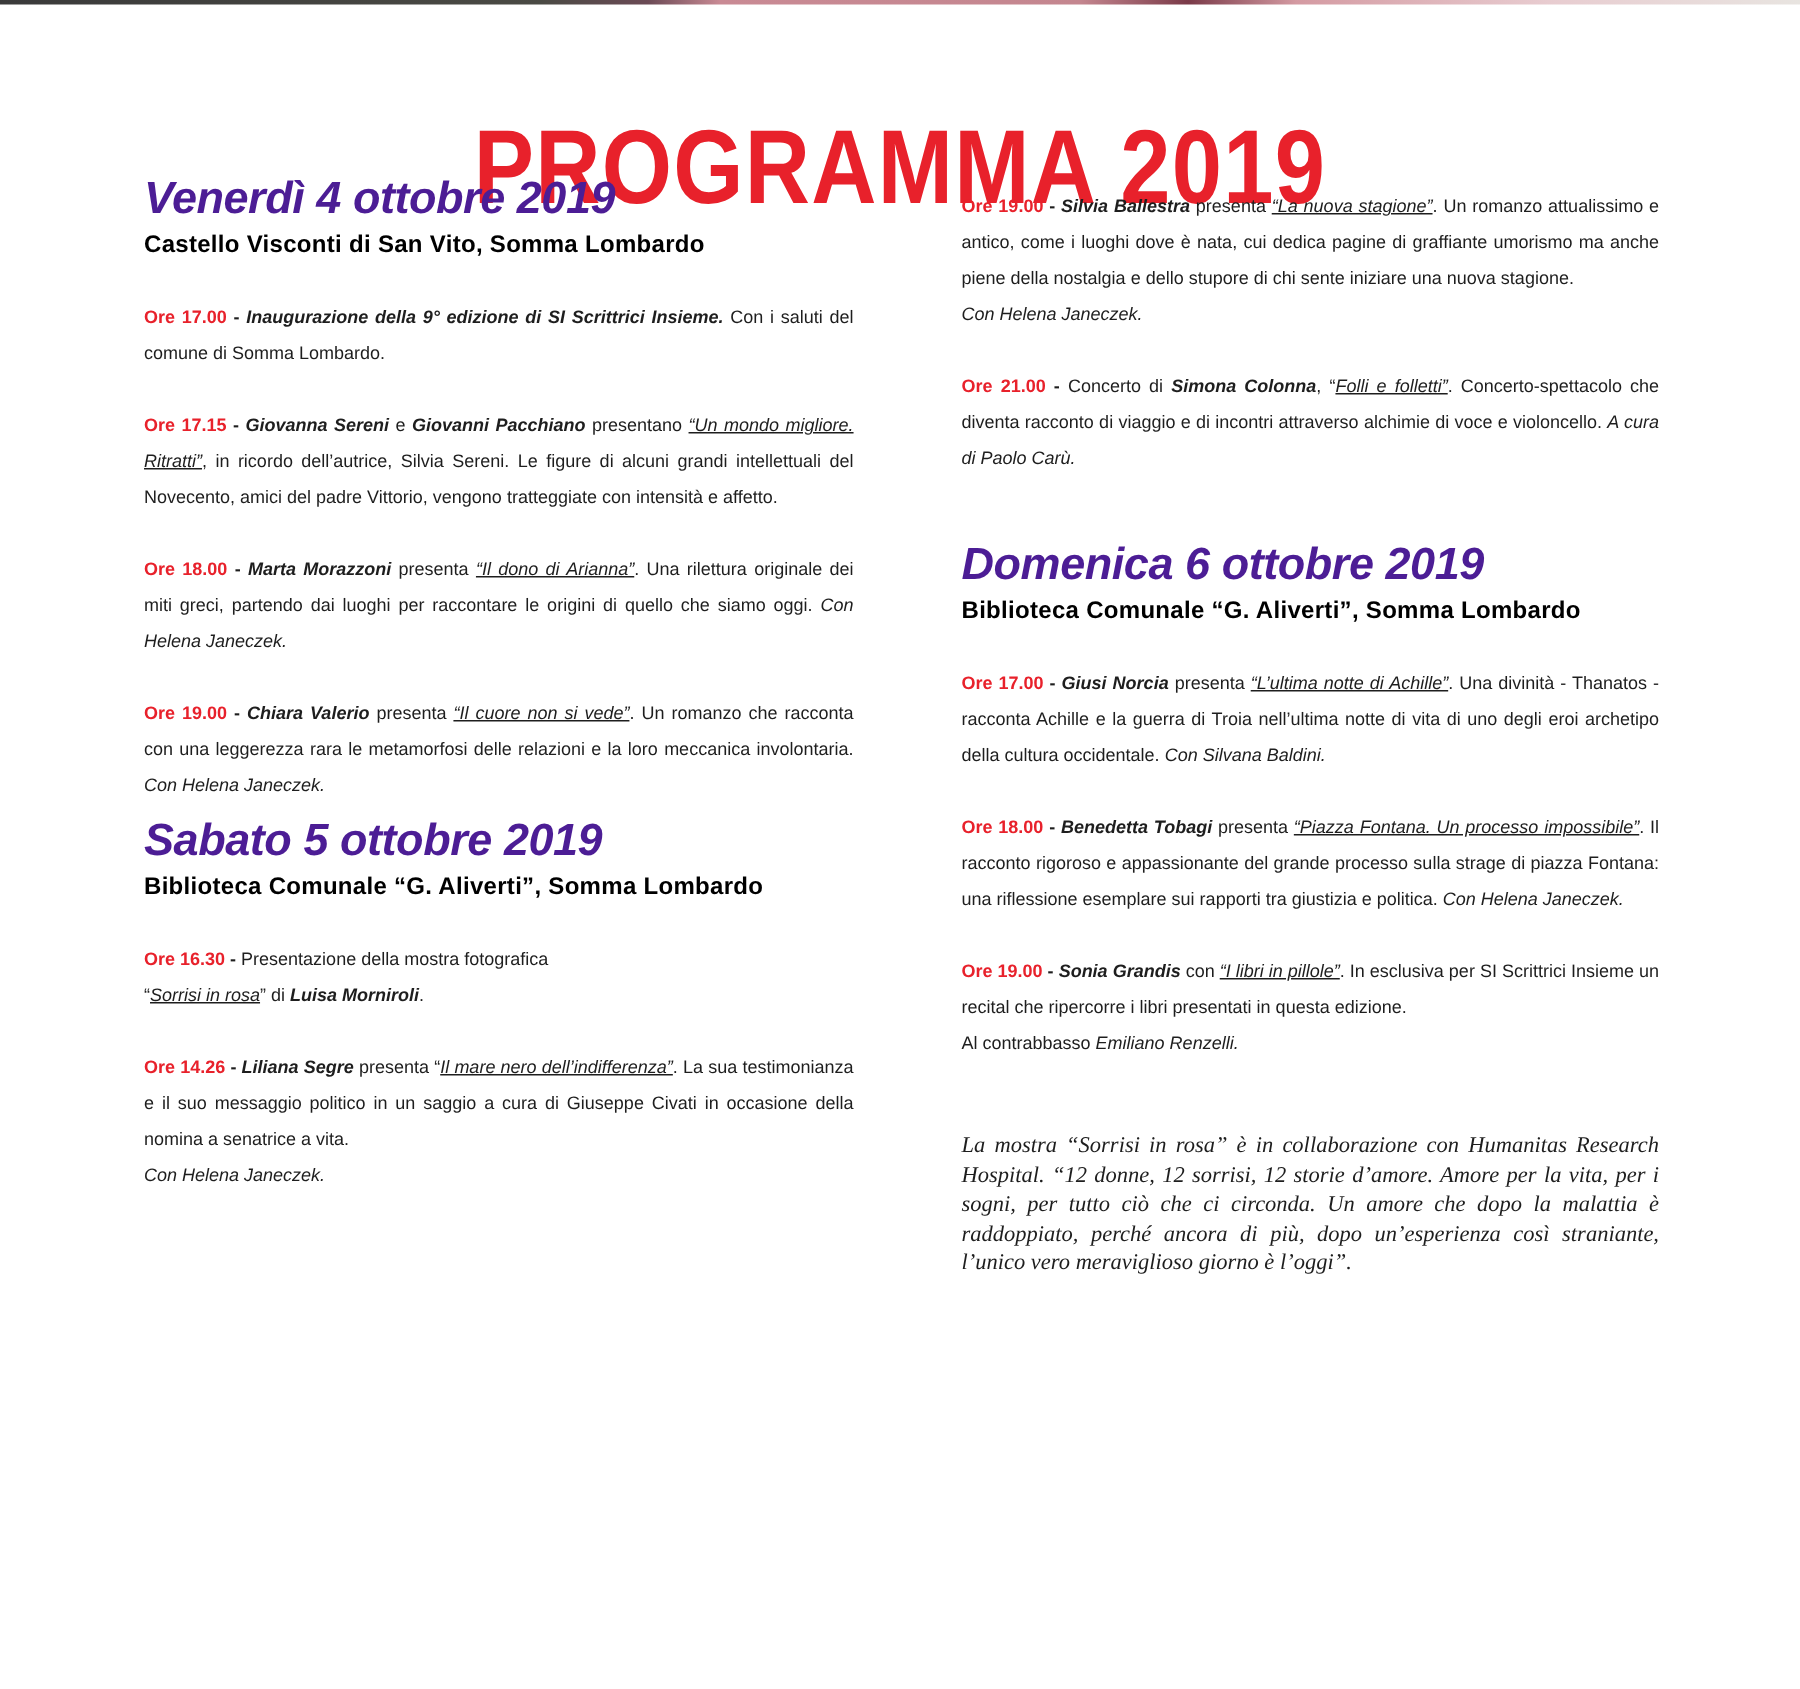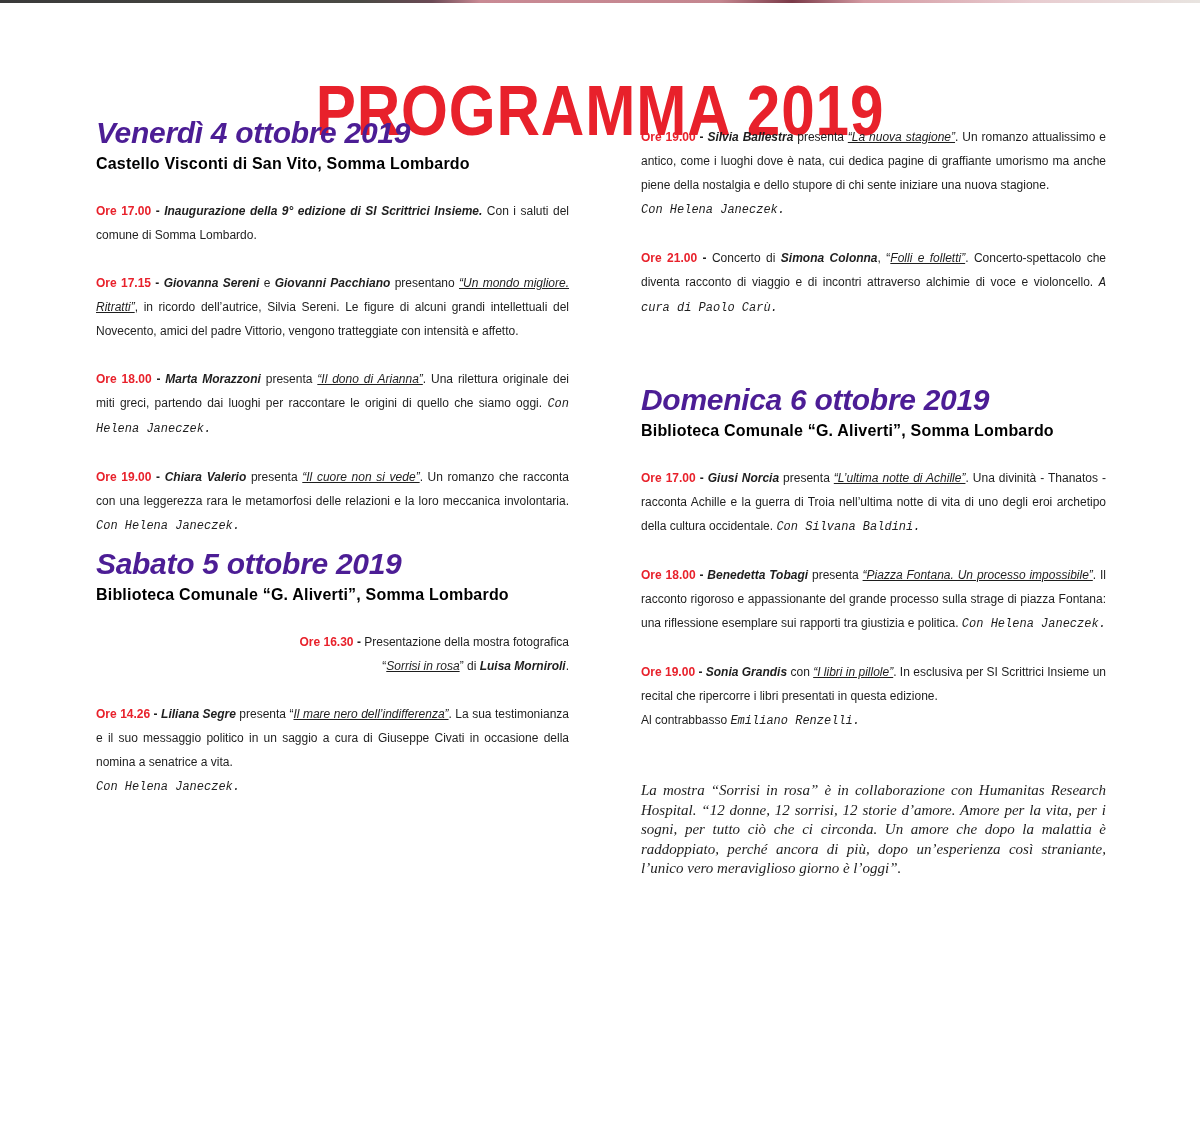--- a/index.html
+++ b/index.html
@@ -32,21 +32,21 @@
       margin: 0 0 24px 0; letter-spacing: 0.2px;
     }
     .event {
       font-size: 12px; line-height: 24px; text-align: justify; margin: 0 0 24px 0;
       color: #1e1e1e;
     }
     .event .time { color: #e8212b; font-weight: bold; }
     .event .dash { font-weight: bold; }
     .event .person { font-weight: bold; font-style: italic; }
     .event .work { font-style: italic; text-decoration: underline; }
-    .event .credit { font-style: italic; font-family: Liberation Mono, monospace; }
+    .event .credit { font-style: italic; }
     .note {
       font-size: 15px; line-height: 19.5px; font-style: italic; text-align: justify; color: #1e1e1e;
       margin: 0;
       font-family: Liberation Serif, serif;
     }
   </style>
 </head>
 <body>
 
 <div class="top-strip"></div>
@@ -70,37 +70,37 @@
     <span class="time">Ore 18.00</span><span class="dash"> - </span><span class="person">Marta Morazzoni</span><span> presenta </span><span class="work">“Il dono di Arianna”</span><span>. Una rilettura originale dei miti greci, partendo dai luoghi per raccontare le origini di quello che siamo oggi. </span><span class="credit">Con Helena Janeczek.</span>
   </p>
 
   <p class="event" style="margin-bottom:6px">
     <span class="time">Ore 19.00</span><span class="dash"> - </span><span class="person">Chiara Valerio</span><span> presenta </span><span class="work">“Il cuore non si vede”</span><span>. Un romanzo che racconta con una leggerezza rara le metamorfosi delle relazioni e la loro meccanica involontaria. </span><span class="credit">Con Helena Janeczek.</span>
   </p>
 
   <h2 class="day-title">Sabato 5 ottobre 2019</h2>
   <p class="venue">Biblioteca Comunale “G. Aliverti”, Somma Lombardo</p>
 
-  <p class="event" style="text-align:right">
+  <p class="event" style="text-align:left">
     <span class="time">Ore 16.30</span><span class="dash"> - </span><span>Presentazione della mostra fotografica </span><br><span>“</span><span class="work">Sorrisi in rosa</span><span>”</span><span> di </span><span class="person">Luisa Morniroli</span><span>.</span>
   </p>
 
 
   <p class="event">
     <span class="time">Ore 14.26</span><span class="dash"> - </span><span class="person">Liliana Segre</span><span> presenta  “</span><span class="work">Il mare nero dell’indifferenza”</span><span>. La sua testimonianza e il suo messaggio politico in un saggio a cura di Giuseppe Civati in occasione della nomina a senatrice a vita.</span><br><span class="credit">Con Helena Janeczek.</span>
   </p>
 </div>
 
 <div class="col col-right" style="top:125px">
 
   <p class="event">
     <span class="time">Ore 19.00</span><span class="dash"> - </span><span class="person">Silvia Ballestra</span><span> presenta </span><span class="work">“La nuova stagione”</span><span>. Un romanzo attualissimo e antico, come i luoghi dove è nata, cui dedica pagine di graffiante umorismo ma anche piene della nostalgia e dello stupore di chi sente iniziare una nuova stagione.</span><br><span class="credit">Con Helena Janeczek.</span>
   </p>
 
-  <p class="event" style="margin-bottom:60px">
+  <p class="event" style="margin-bottom:40px">
     <span class="time">Ore 21.00</span><span class="dash"> - </span><span>Concerto di </span><span class="person">Simona Colonna</span><span>, “</span><span class="work">Folli e folletti”</span><span>. Concerto-spettacolo che diventa racconto di viaggio e di incontri attraverso alchimie di voce e violoncello. </span><span class="credit">A cura di Paolo Carù.</span>
   </p>
 
   <h2 class="day-title">Domenica 6 ottobre 2019</h2>
   <p class="venue">Biblioteca Comunale “G. Aliverti”, Somma Lombardo</p>
 
   <p class="event">
     <span class="time">Ore 17.00</span><span class="dash"> - </span><span class="person">Giusi Norcia</span><span> presenta </span><span class="work">“L’ultima notte di Achille”</span><span>. Una divinità - Thanatos - racconta Achille e la guerra di Troia nell’ultima notte di vita di uno degli eroi archetipo della cultura occidentale. </span><span class="credit">Con Silvana Baldini.</span>
   </p>
 

